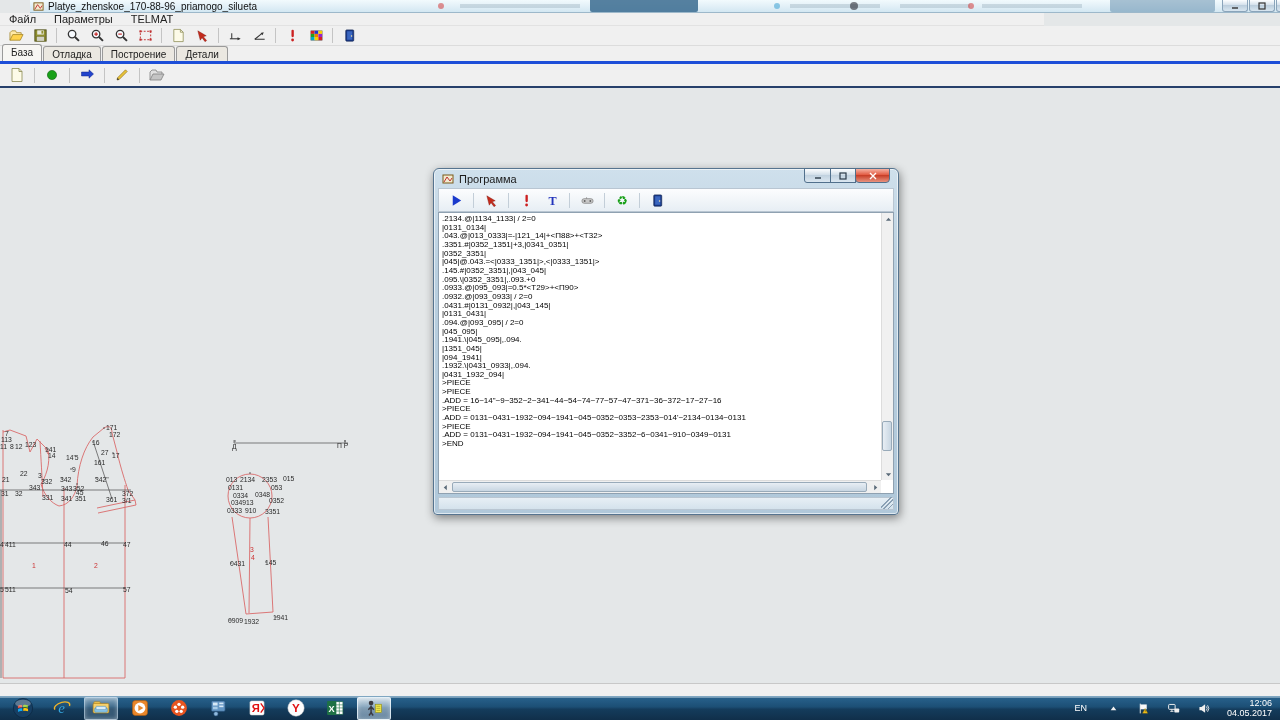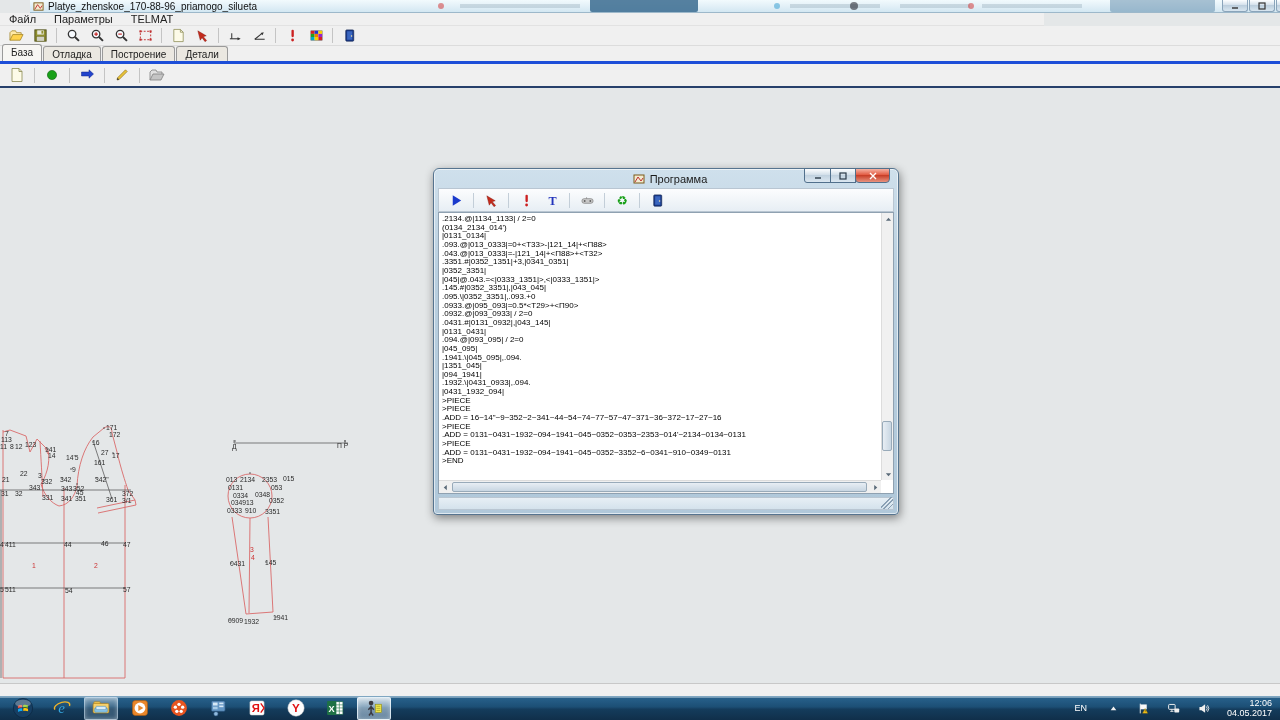--- a/index.html
+++ b/index.html
@@ -43,21 +43,21 @@
   .tab.active { background:#f7f6f3; height:17px; font-weight:normal; position:relative; z-index:2; }
 
   
   .canvas { position:absolute; left:0; top:88px; width:1280px; height:595px; background:#e4e7e8; }
   .pattern-svg { position:absolute; left:0; top:332px; width:400px; height:264px; }
 
   
   .progwin { position:absolute; left:433px; top:168px; width:466px; height:347px;
     background:linear-gradient(#cfe0ec,#b9cfdf 30%,#b0c8da); border:1px solid #56748f;
     border-radius:6px 6px 4px 4px; box-shadow:1px 3px 10px rgba(0,0,0,.45), inset 0 0 0 1px rgba(255,255,255,.6); }
-  .pw-title { height:19px; display:flex; align-items:center; padding-left:8px; gap:5px;justify-content:center; }
+  .pw-title { height:19px; display:flex; align-items:center; padding-left:8px; gap:5px; }
   .pw-title-text { font-size:11px; color:#1a1a1a; }
   .pw-btns { position:absolute; right:8px; top:-1px; display:flex; }
   .pw-btn { height:15px; background:linear-gradient(#fdfeff,#d2dfe9 45%,#bfd0de 45%,#dbe7f0);
     border:1px solid #51708c; display:flex; align-items:center; justify-content:center;
     font-size:9px; color:#24323f; border-radius:0 0 3px 3px; margin-left:-1px; }
   .pw-btn.min { width:27px; border-radius:0 0 0 3px; }
   .pw-btn.max { width:26px; border-radius:0; }
   .pw-btn.close { width:35px; border-radius:0 0 4px 4px;
     background:linear-gradient(#f5b3a4,#e25b43 45%,#c53821 45%,#e8927e); color:#fff; }
   .pw-toolbar { margin:0 4px; height:24px; background:linear-gradient(#fcfdfe,#e7eef4);
@@ -535,23 +535,21 @@
               <rect x="4" y="2" width="8.5" height="12" rx="1" fill="#1a3a8a" stroke="#0e2250" stroke-width="0.7"></rect>
               <rect x="5.5" y="3.5" width="5.5" height="9" fill="#3a66c0"></rect>
               <circle cx="10.2" cy="8.5" r="0.8" fill="#ffe9a0"></circle>
             </svg>
           </span>
         </div>
       </div>
     <div class="pw-body">
       <div class="pw-code" id="pwcode">
           <div class="codeline">.2134.@|1134_1133| / 2=0</div>
-          <div class="codeline">(0134_2134_014')</div>
           <div class="codeline">|0131_0134|</div>
-          <div class="codeline">.093.@|013_0333|=0+&lt;T33&gt;-|121_14|+&lt;П88&gt;</div>
           <div class="codeline">.043.@|013_0333|=-|121_14|+&lt;П88&gt;+&lt;T32&gt;</div>
           <div class="codeline">.3351.#|0352_1351|+3,|0341_0351|</div>
           <div class="codeline">|0352_3351|</div>
           <div class="codeline">|045|@.043.=&lt;|0333_1351|&gt;,&lt;|0333_1351|&gt;</div>
           <div class="codeline">.145.#|0352_3351|,|043_045|</div>
           <div class="codeline">.095.\|0352_3351|,.093.+0</div>
           <div class="codeline">.0933.@|095_093|=0.5*&lt;T29&gt;+&lt;П90&gt;</div>
           <div class="codeline">.0932.@|093_0933| / 2=0</div>
           <div class="codeline">.0431.#|0131_0932|,|043_145|</div>
           <div class="codeline">|0131_0431|</div>

